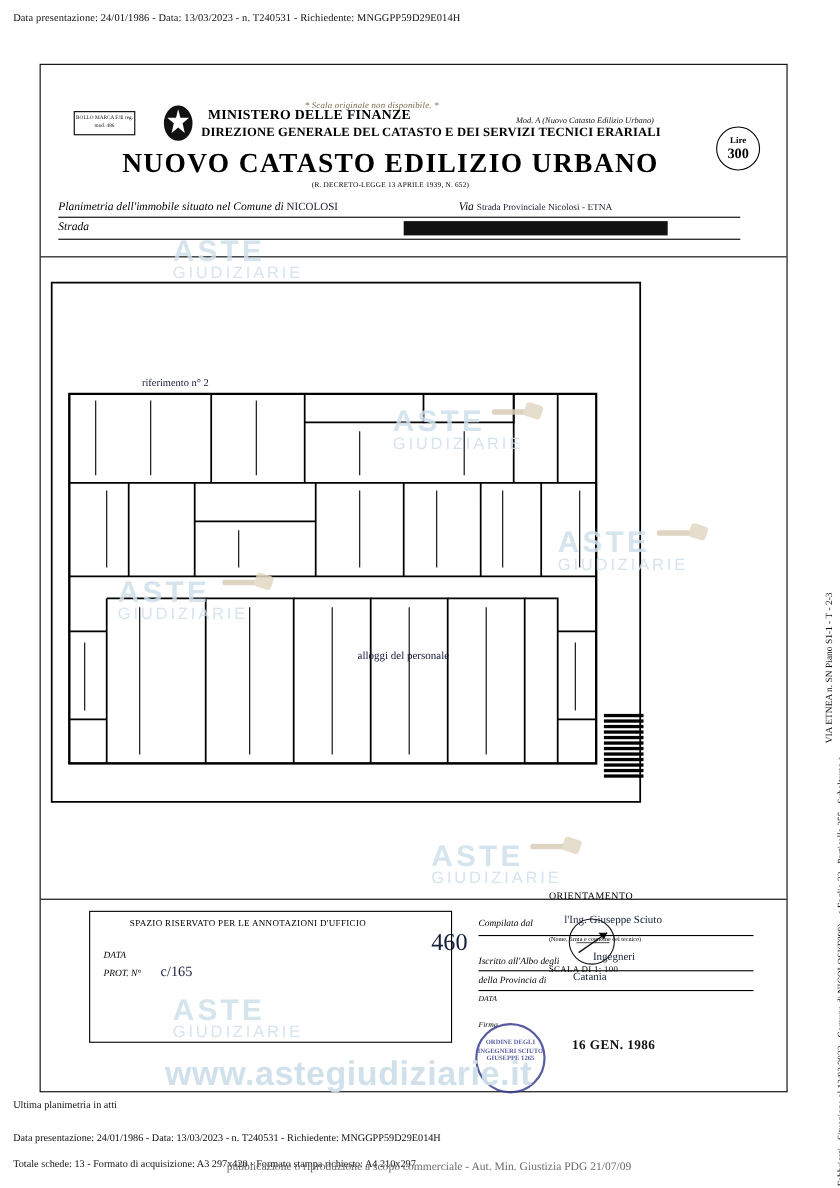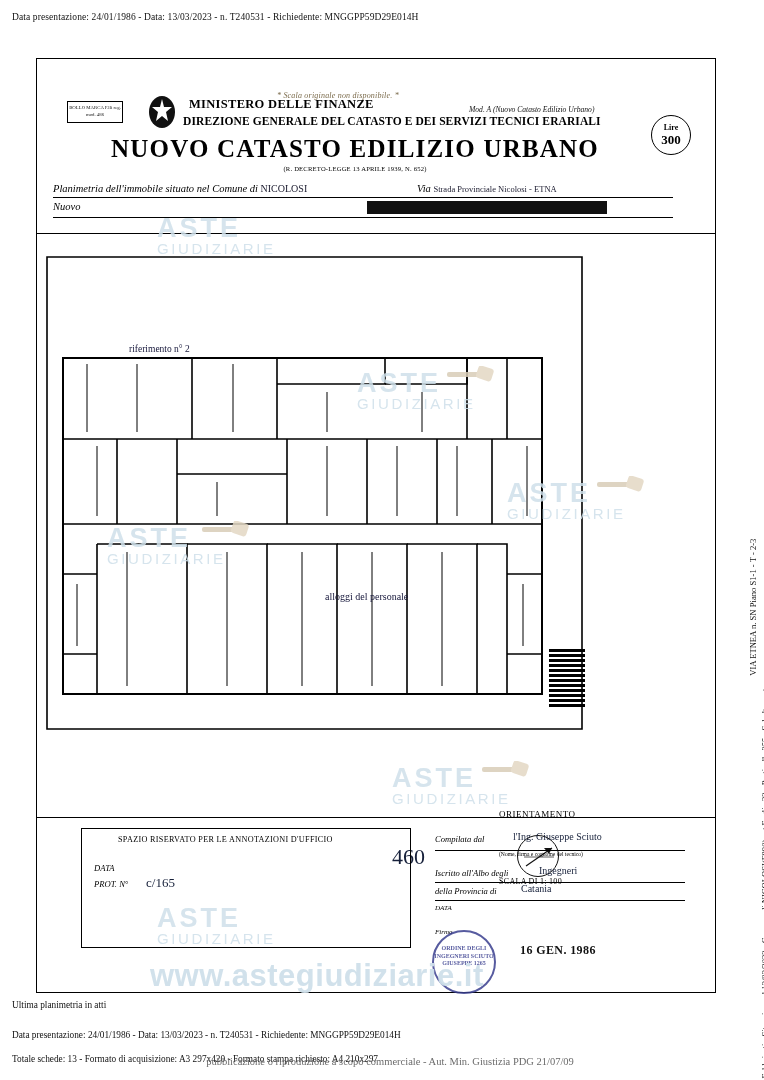--- a/index.html
+++ b/index.html
@@ -320,21 +320,21 @@
         <span>Planimetria dell'immobile situato nel Comune di</span>
         <span class="hand" style="font-size:10px;">NICOLOSI</span>
       </div>
       <div class="line-row" style="top:124px; left:380px;">
         <span>Via</span>
         <span class="hand" style="font-size:8.5px;">Strada Provinciale Nicolosi - ETNA</span>
       </div>
       <div class="rule" style="left:16px; top:138px; width:620px;"></div>
 
       <div class="line-row" style="top:142px;">
-        <span>Nuovo</span>
+        <span>Strada</span>
       </div>
       <div class="blackbar" style="left:330px; top:142px; width:240px; height:13px;"></div>
       <div class="rule" style="left:16px; top:158px; width:620px;"></div>
 
     </div>
 
     <div class="plan-area">
       <svg class="plan-svg" width="678" height="585" viewBox="0 0 678 585">
         <g fill="none" stroke="#000" stroke-width="1.6">
 

